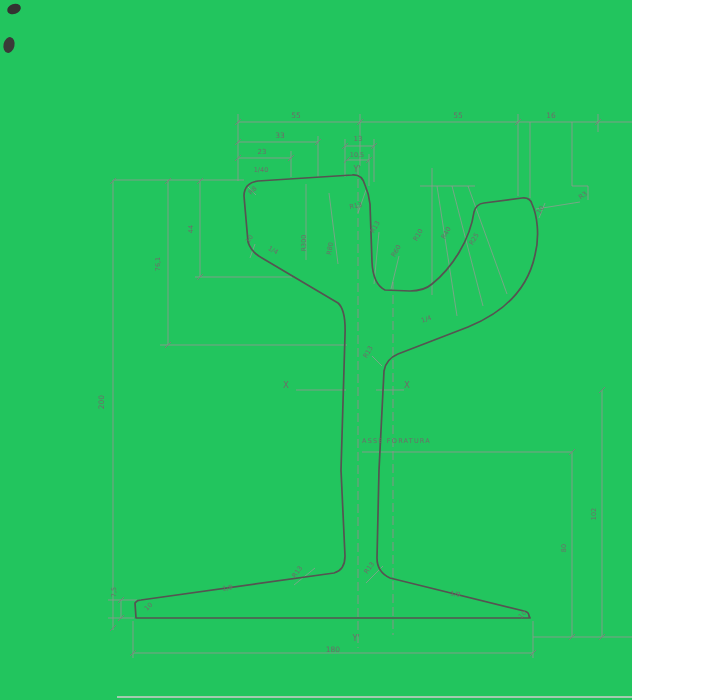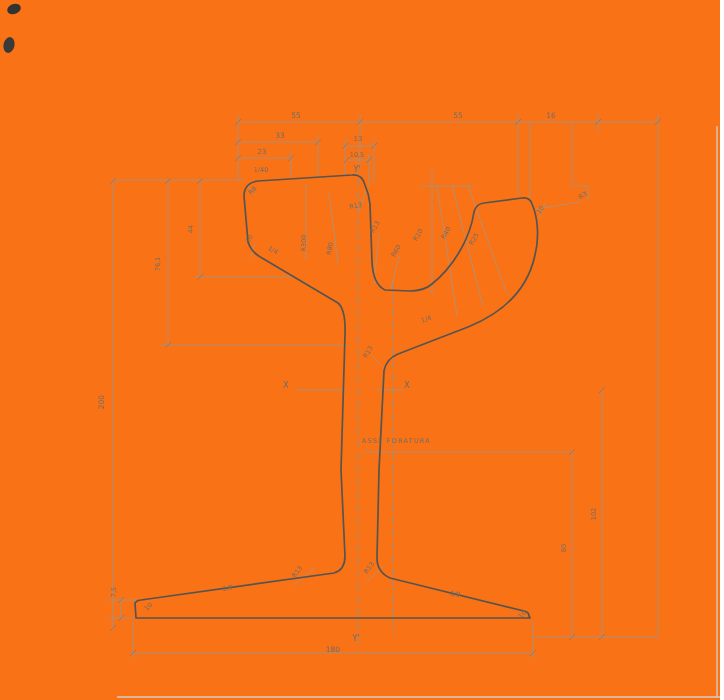--- a/index.html
+++ b/index.html
@@ -1,16 +1,16 @@
 <!DOCTYPE html>
 <html><head>
 <meta charset="utf-8">
 <style>
   html,body{margin:0;padding:0;background:#ffffff;}
-  .page{position:relative;width:720px;height:700px;background:#f97316;overflow:hidden;}
+  .page{position:relative;width:632px;height:700px;background:#22c55e;overflow:hidden;}
   svg{display:block;filter:blur(.35px) saturate(.9);}
   .profile{fill:none;stroke:#555451;stroke-width:1.7;stroke-linejoin:round;stroke-linecap:round;}
   .dim{stroke:#979693;stroke-width:.8;fill:none;}
   .leader{stroke:#9b9a97;stroke-width:.7;fill:none;}
   .dash{stroke:#8f8e8b;stroke-width:.9;fill:none;stroke-dasharray:9 4;}
   .tick{stroke:#7e7d7a;stroke-width:.9;}
   .edge{stroke:#cfcecb;stroke-width:1.3;}
   text{fill:#6d6c69;font-family:"DejaVu Sans",sans-serif;}
 </style>
 </head>

